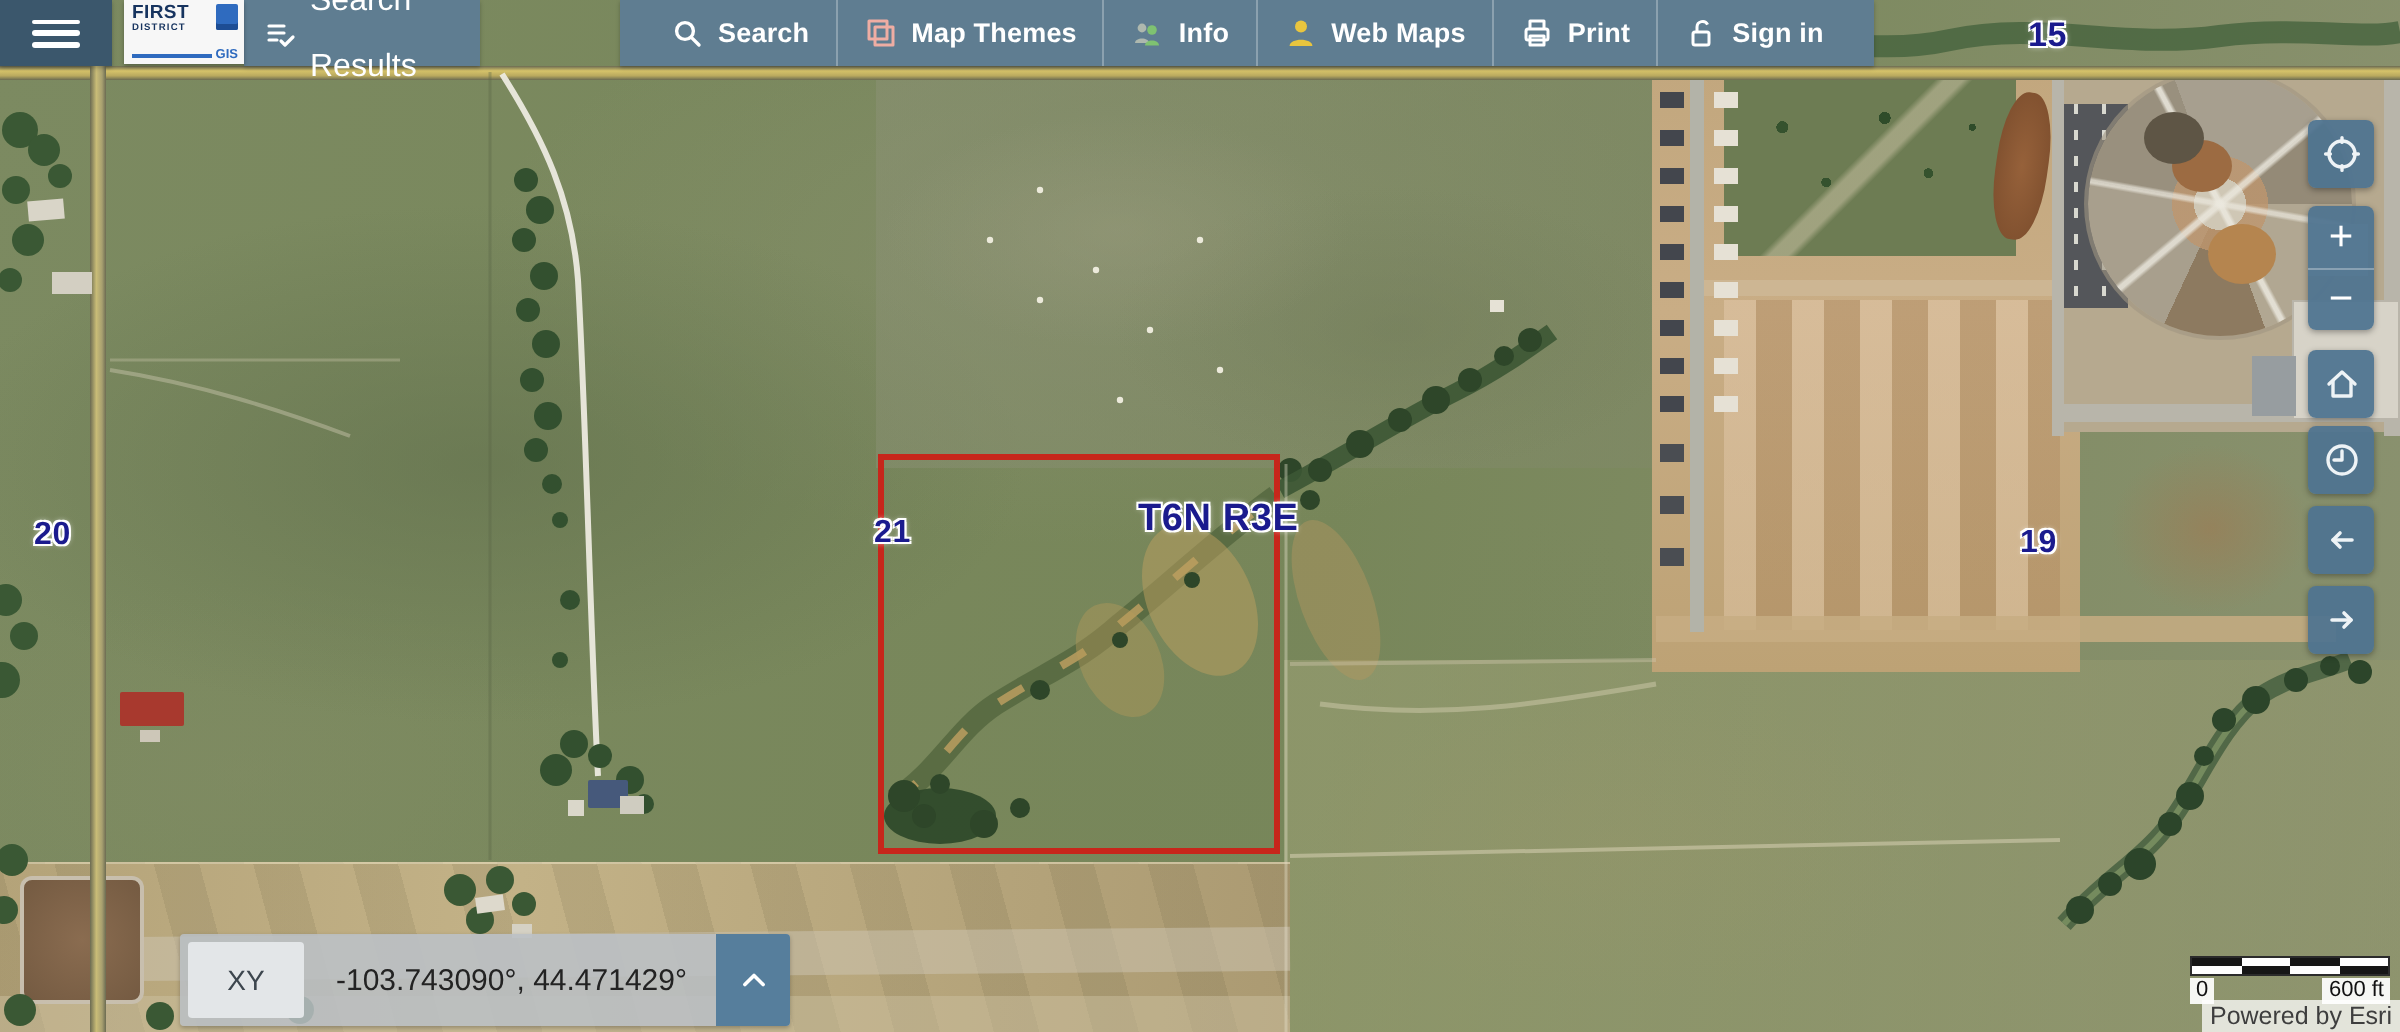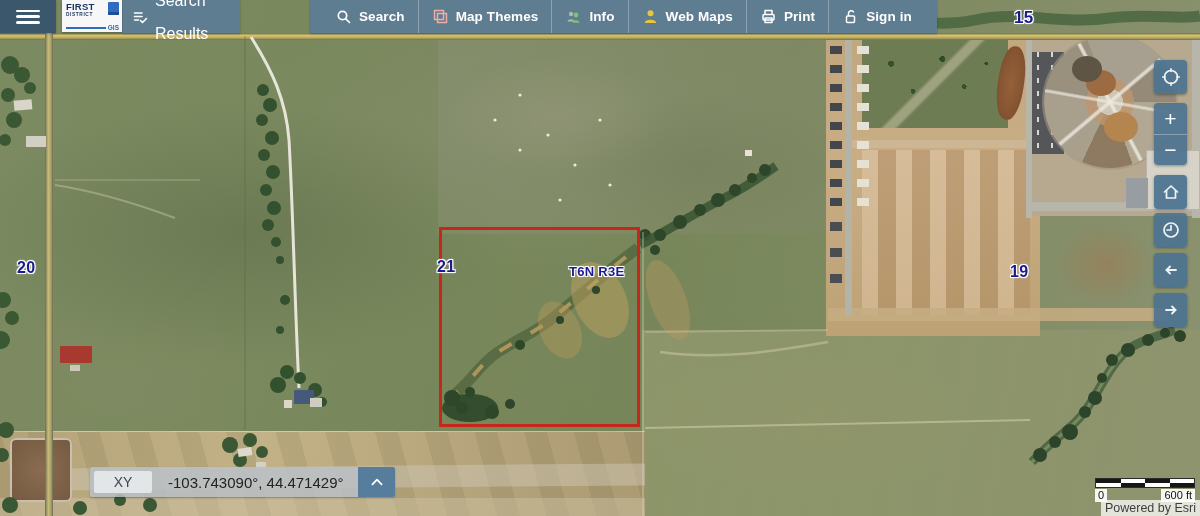--- a/index.html
+++ b/index.html
@@ -106,21 +106,21 @@
   
   .parcel { position:absolute; left:439px; top:227px; width:201px; height:200px;
     border:3px solid #c7261b; z-index:2; }
   .maplabel { position:absolute; z-index:3; font-weight:700; color:#1b1b8e; font-size:16px;
     text-shadow:-1px -1px 0 #fff, 1px -1px 0 #fff, -1px 1px 0 #fff, 1px 1px 0 #fff, 0 0 3px #fff;
     letter-spacing:.3px; }
   .lbl-15 { left:1014px; top:8px; font-size:17px; }
   .lbl-20 { left:17px; top:259px; }
   .lbl-21 { left:437px; top:258px; }
   .lbl-22 { left:1010px; top:263px; }
-  .lbl-twp { left:569px; top:264px; font-size:13px; }
+  .lbl-twp { left:569px; top:249px; font-size:19px; }
 
   
   .topbar-seg { position:absolute; top:0; height:33px; z-index:6; display:flex; align-items:center;
     background:#5f7d91; color:#fff; box-shadow:0 1px 2px rgba(0,0,0,.25); }
   .hamburger { left:0; width:56px; justify-content:center; background:#3b576c; cursor:pointer; }
   .hamb-icon { width:24px; height:14px; display:flex; flex-direction:column; justify-content:space-between; }
   .hamb-icon span { display:block; height:2.6px; background:#fff; border-radius:2px; }
   .logo { position:absolute; left:62px; top:0; width:60px; height:32px; z-index:7;
     background:#f7f7f7; padding:2px 3px 1px 4px; display:flex; flex-direction:column;
     box-shadow:0 1px 2px rgba(0,0,0,.3); }
@@ -151,21 +151,21 @@
     display:flex; flex-direction:column; }
   .zoom-btn { flex:1; display:flex; align-items:center; justify-content:center;
     color:#fff; font-size:21px; line-height:1; cursor:pointer; font-weight:400; }
   .zoom-btn + .zoom-btn { border-top:1px solid rgba(255,255,255,.3); }
   .ctl-home { top:175px; height:34px; }
   .ctl-clock { top:213px; height:34px; }
   .ctl-prev { top:253px; height:34px; }
   .ctl-next { top:293px; height:34px; }
 
   
-  .coord { position:absolute; left:90px; top:467px; width:305px; height:30px; z-index:6;
+  .coord { position:absolute; left:90px; top:467px; width:305px; height:46px; z-index:6;
     display:flex; align-items:stretch; background:rgba(186,192,197,.85); border-radius:2px;
     box-shadow:0 1px 2px rgba(0,0,0,.25); }
   .coord-xy { margin:4px; width:58px; background:#e3e6e8; border-radius:2px;
     display:flex; align-items:center; justify-content:center;
     font-size:14px; color:#3d464e; cursor:pointer; }
   .coord-val { flex:1; display:flex; align-items:center; padding-left:12px;
     font-size:15px; color:#232323; white-space:nowrap; }
   .coord-collapse { width:37px; background:#567e9c; border-radius:0 2px 2px 0;
     display:flex; align-items:center; justify-content:center; cursor:pointer; }
 

